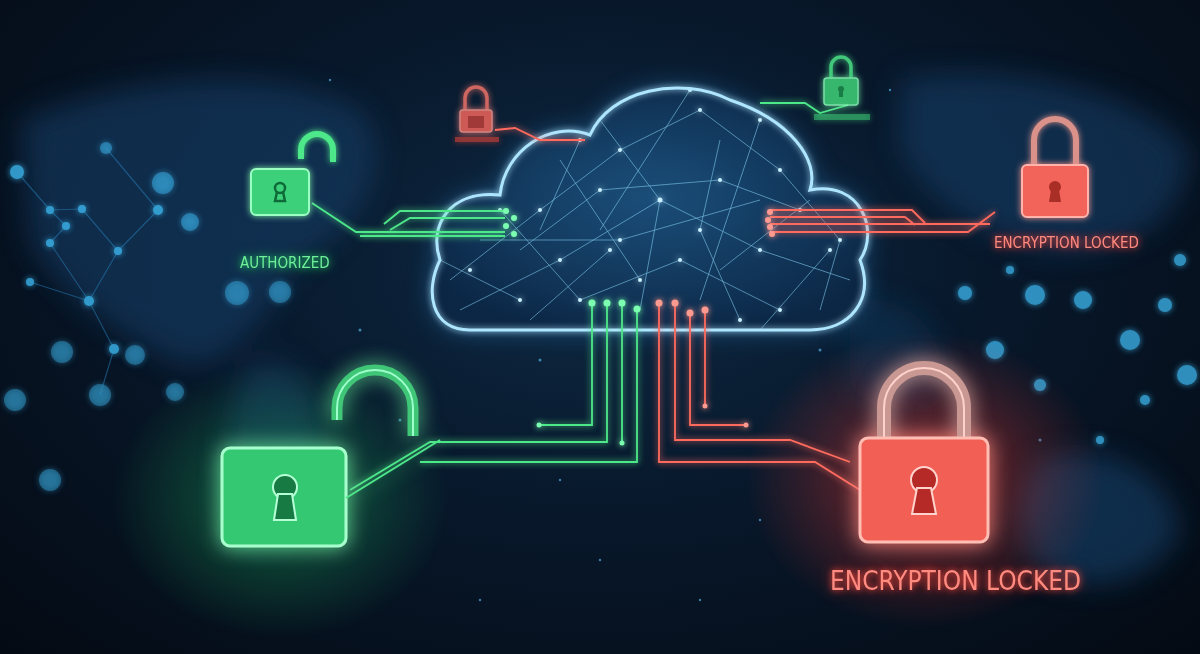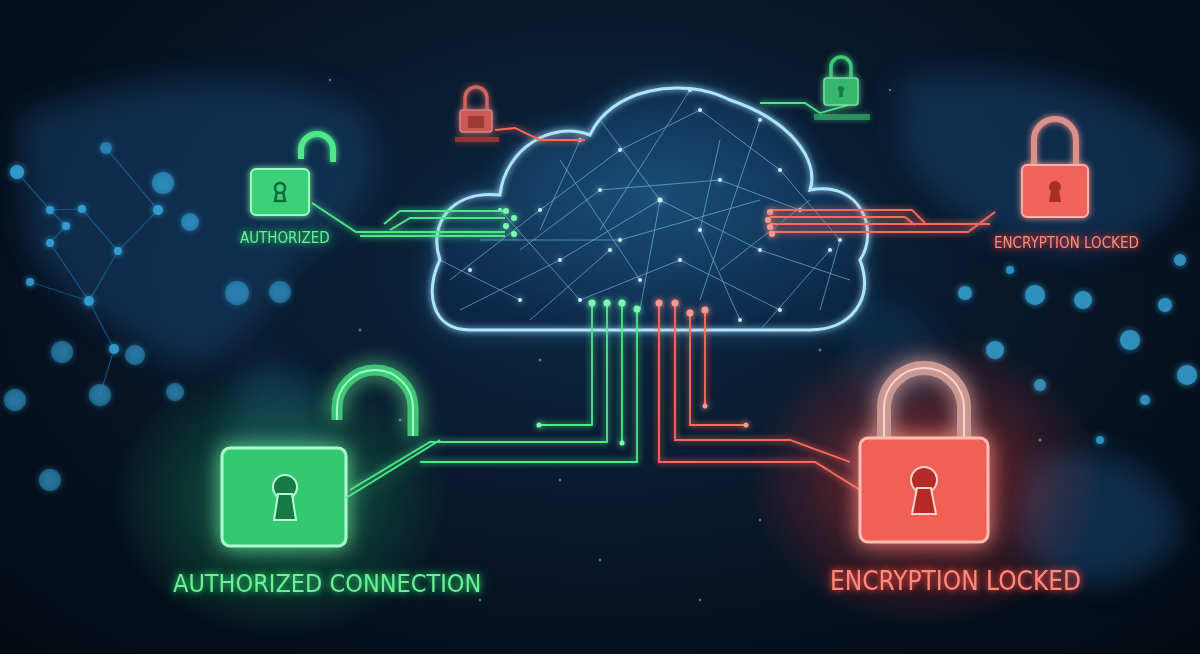--- a/index.html
+++ b/index.html
@@ -1,21 +1,21 @@
 <!DOCTYPE html>
 <html><head>
 <meta charset="utf-8">
 <style>
   html,body{margin:0;padding:0;background:#050b14;}
   #scene{position:relative;width:1200px;height:654px;overflow:hidden;
     background:radial-gradient(ellipse at 50% 40%, #0e2a44 0%, #08182b 45%, #040a13 100%);
     font-family:"DejaVu Sans Condensed","DejaVu Sans","Liberation Sans",sans-serif;}
   svg{position:absolute;left:0;top:0;}
   .lbl{position:absolute;white-space:nowrap;letter-spacing:0px;font-stretch:condensed;}
-  .green{color:#6fef9a;text-shadow:0 0 6px #2bd66a,0 0 14px rgba(43,214,106,.6);}
+  .green{color:#6fef9a;text-shadow:0 0 6px #2bd66a,0 0 14px rgba(43,214,106,.6);margin-top:25px;}
   .red{color:#ff8b80;text-shadow:0 0 6px #ff4a3d,0 0 14px rgba(255,74,61,.6);text-align:center;}
 </style>
 </head>
 <body>
 
 <div id="scene">
 <svg width="1200" height="654" viewBox="0 0 1200 654">
   <defs>
     <filter id="glow" x="-50%" y="-50%" width="200%" height="200%">
       <feGaussianBlur stdDeviation="3" result="b"></feGaussianBlur>
@@ -295,15 +295,14 @@
     <path d="M884,440 L884,408 A40,40 0 0 1 964,408 L964,440" fill="none" stroke="#c99893" stroke-width="14"></path>
     <path d="M884,440 L884,408 A40,40 0 0 1 964,408 L964,440" fill="none" stroke="#ffd1cb" stroke-width="2"></path>
     <rect x="860" y="438" width="128" height="104" rx="8" fill="#f25f55" stroke="#ffbdb4" stroke-width="3"></rect>
     <circle cx="924" cy="480" r="13" fill="#b52b25" stroke="#ffd3cd" stroke-width="2"></circle>
     <path d="M917,488 L912,514 L936,514 L931,488 Z" fill="#b52b25" stroke="#ffd3cd" stroke-width="2"></path>
   </g>
 </svg>
 
   <div class="lbl green" style="left:240px;top:229px;font-size:15px;">AUTHORIZED</div>
   <div class="lbl red" style="left:994px;top:234px;font-size:15px;">ENCRYPTION LOCKED</div>
-  <div class="lbl green" style="left:173px;top:569px;font-size:25px;">AUTHORIZED CONNECTION</div>
   <div class="lbl red" style="left:830px;top:566px;font-size:26px;">ENCRYPTION LOCKED</div>
 </div>
 
 </body></html>

